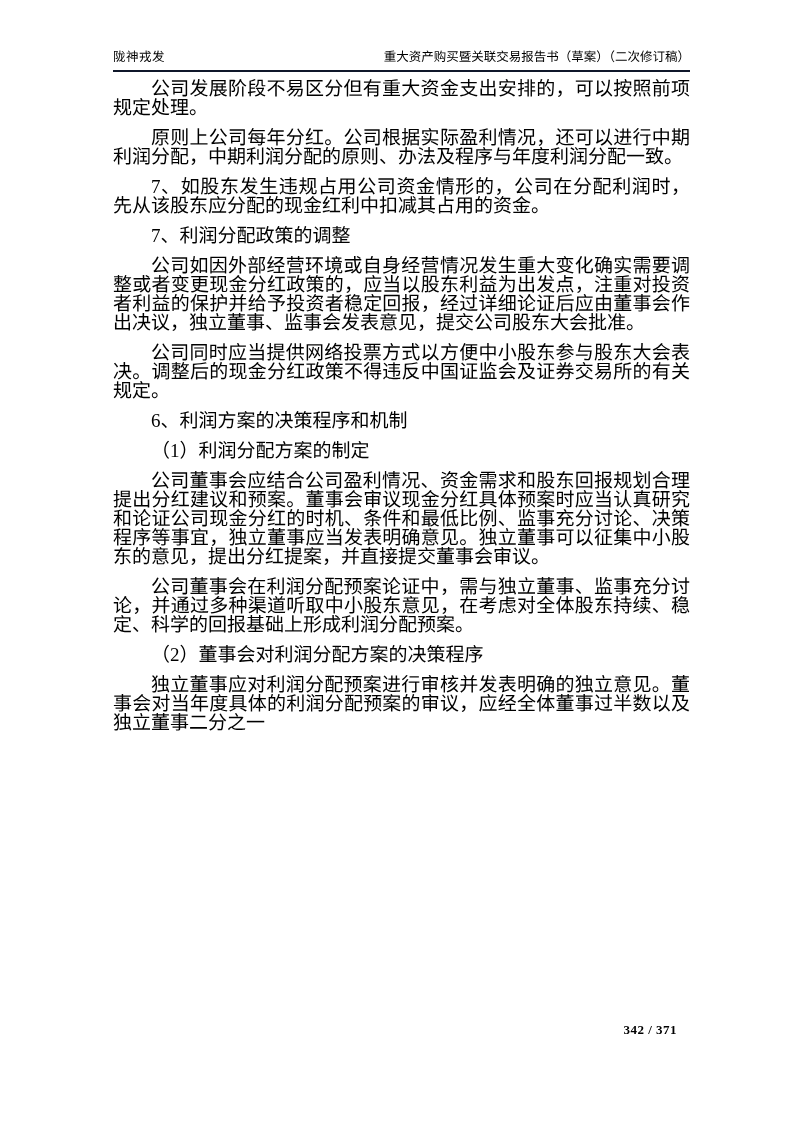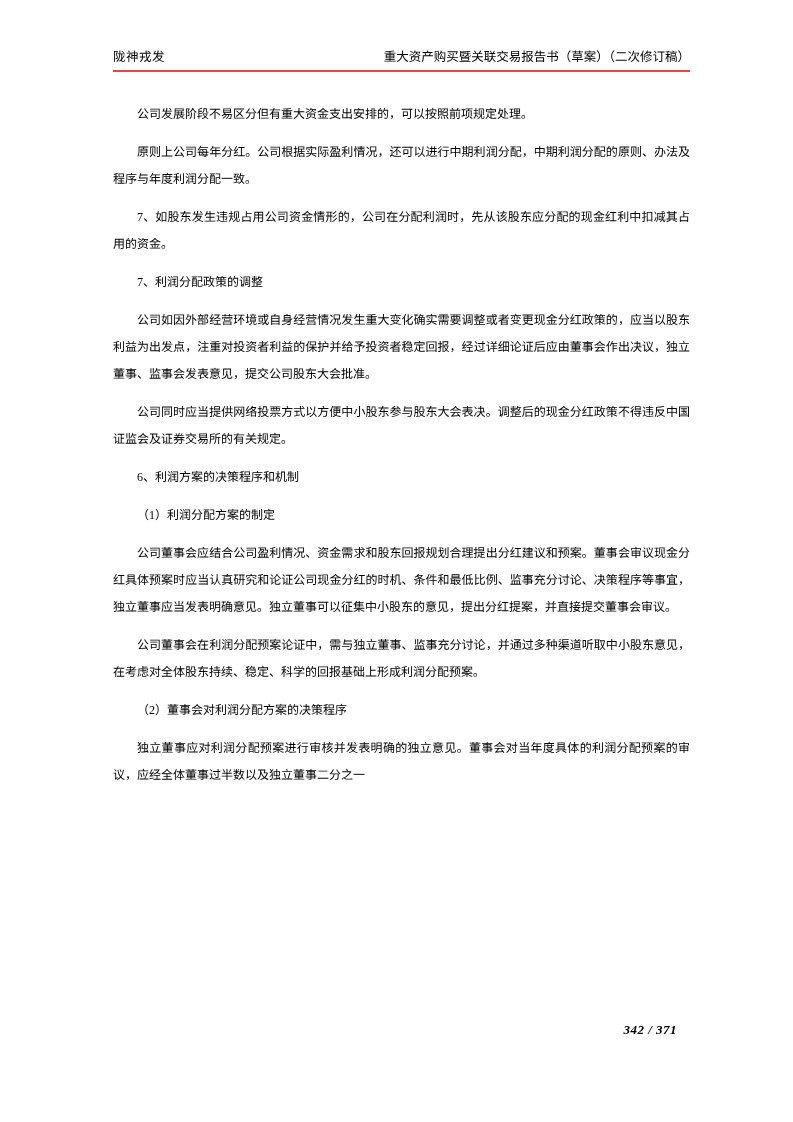--- a/index.html
+++ b/index.html
@@ -17,54 +17,53 @@
     overflow: hidden;
   }
   .header {
     position: absolute;
     left: 113px;
     top: 50px;
     width: 577px;
     display: flex;
     justify-content: space-between;
     align-items: flex-end;
-    border-bottom: 2px solid #ef4444;
+    border-bottom: 2px solid #0f172a;
     padding-bottom: 5px;
     font-size: 12.5px;
     line-height: 15px;
     white-space: nowrap;
   }
   .header .left-title {
     letter-spacing: 0.5px;
   }
   .header .right-title {
     text-align: left;
   }
   .content {
     position: absolute;
     left: 113px;
-    top: 101px;
+    top: 79px;
     width: 577px;
-    font-size: 12px;
-    line-height: 27px;
+    font-size: 19px;
+    line-height: 19px;
     text-align: justify;
     text-justify: inter-ideograph;
   }
   .content p.block {
     margin: 0 0 11px 0;
     text-indent: 2em;
   }
   .footer-pagenum {
     position: absolute;
     top: 1022px;
     right: 116px;
     font-size: 13px;
     font-weight: bold;
     letter-spacing: 0.5px;
-    font-style: italic;
   }
 </style>
 </head>
 <body>
 
 <div class="page">
 
   <div class="header">
     <span class="left-title">陇神戎发</span>
     <span class="right-title">重大资产购买暨关联交易报告书（草案）（二次修订稿）</span>

